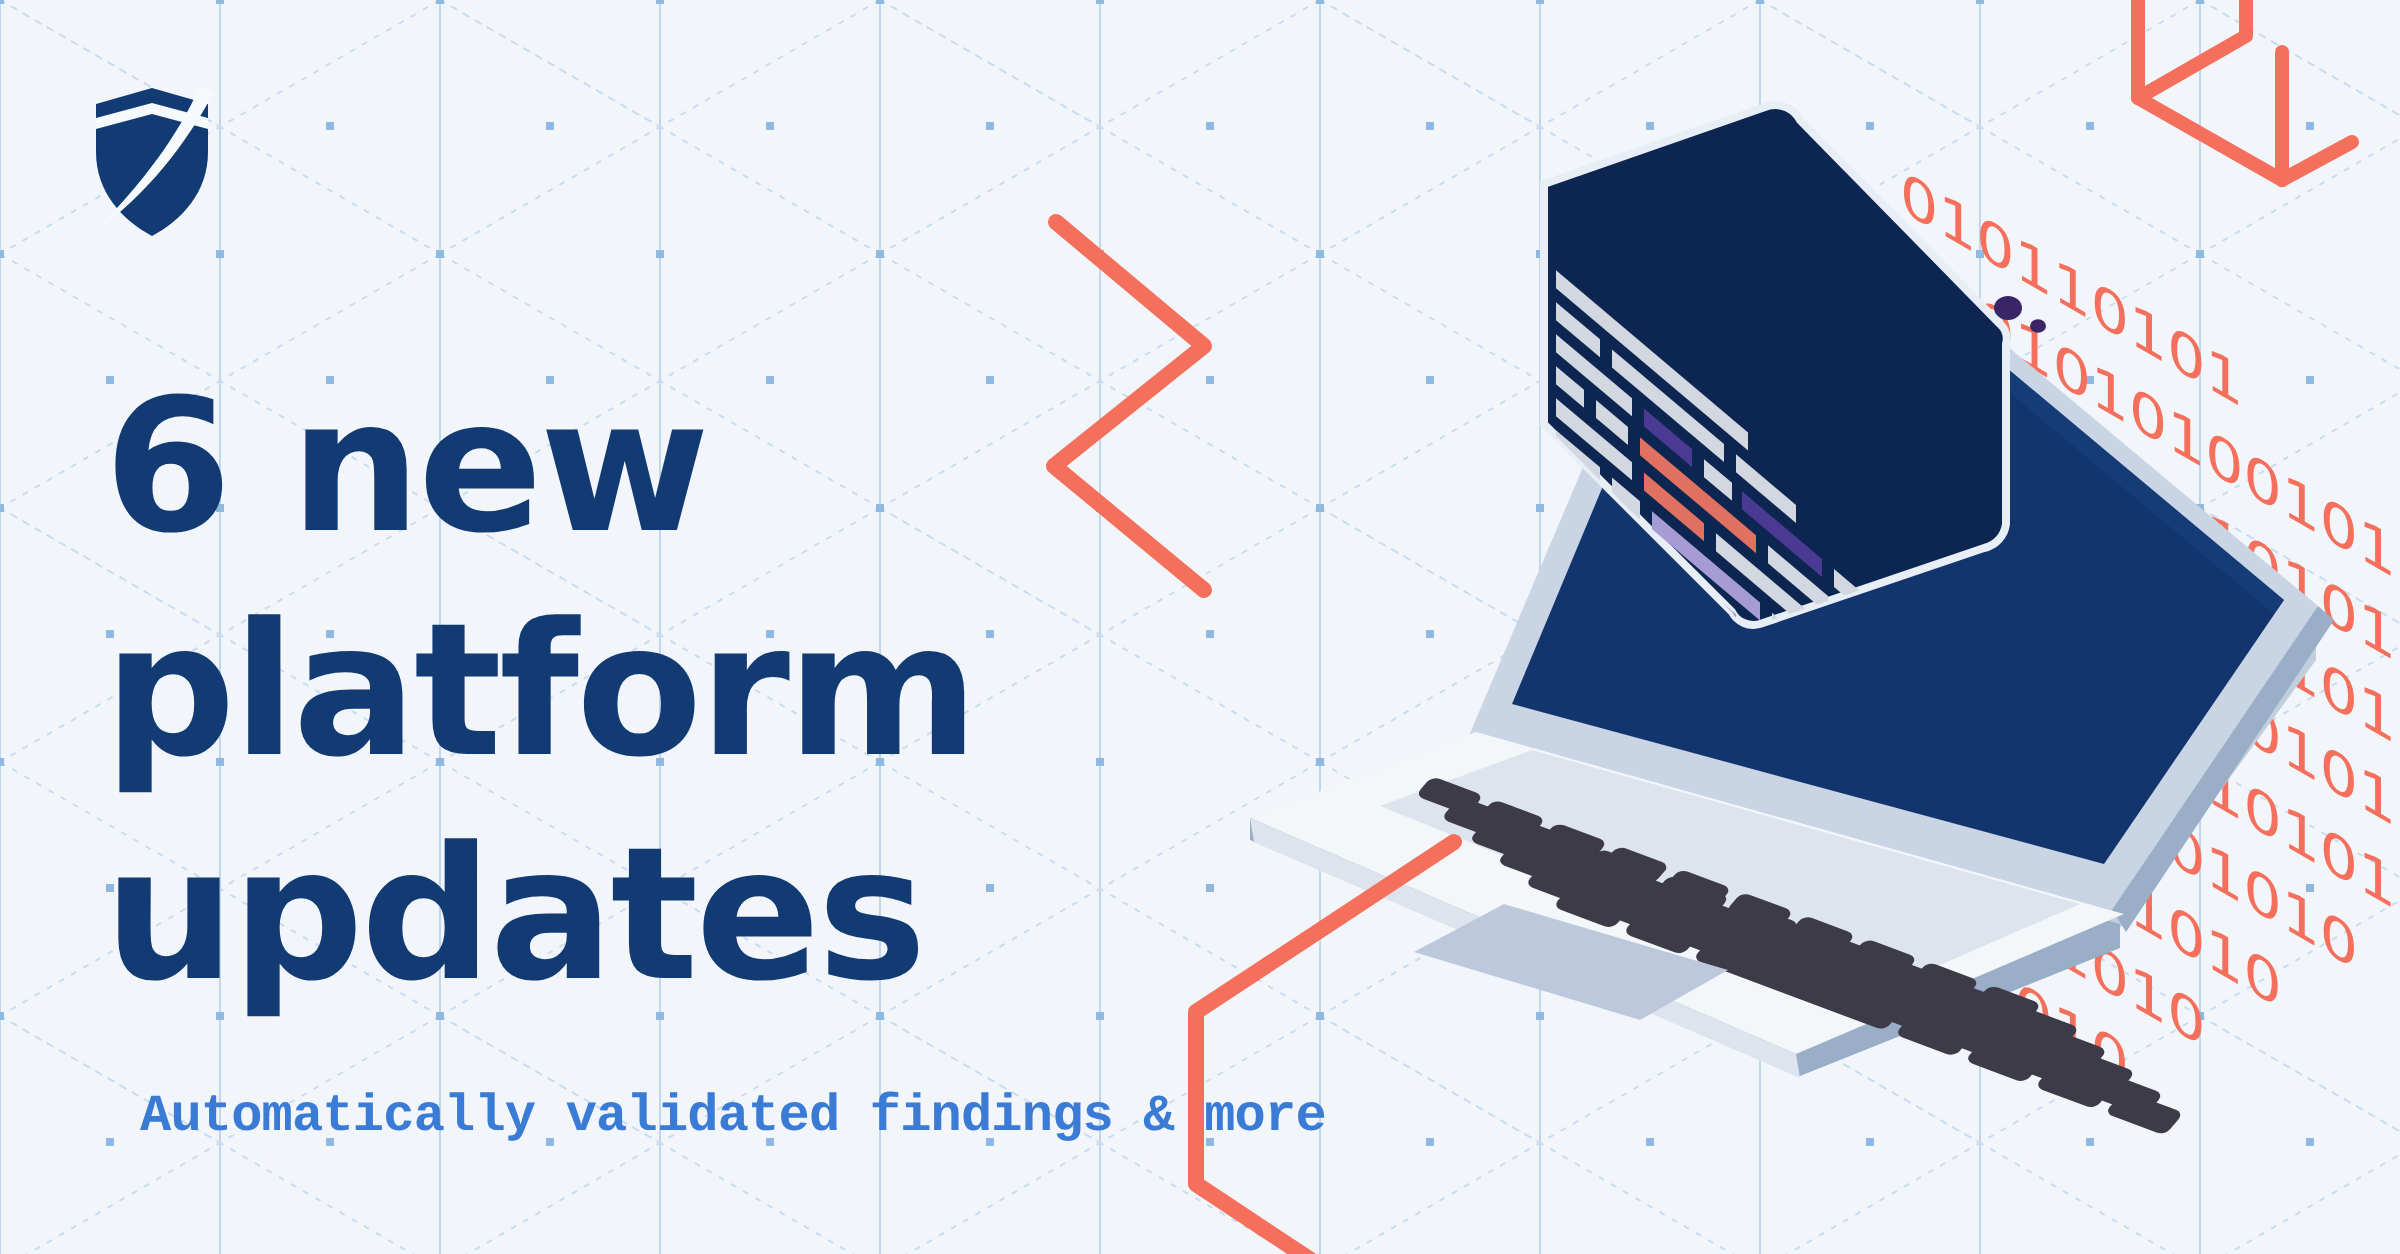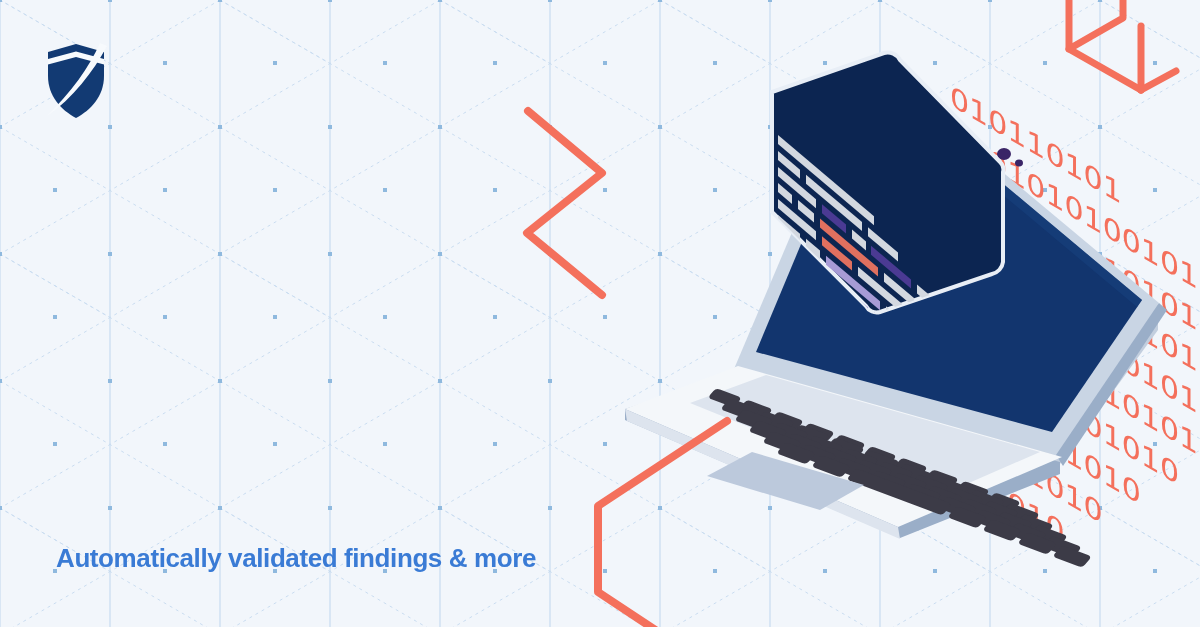--- a/index.html
+++ b/index.html
@@ -21,24 +21,24 @@
   .headline{
     position:absolute;left:52px;top:178px;width:520px;
     font-size:92px;line-height:112px;font-weight:bold;
     letter-spacing:-1.5px;
     color:#123A73;
     white-space:pre-line;
     font-family:"DejaVu Sans", sans-serif;
     -webkit-font-smoothing:antialiased;
   }
   .subhead{
-    position:absolute;left:56px;top:543px;
+    position:absolute;left:70px;top:543px;
     font-size:26px;font-weight:bold;letter-spacing:-0.4px;
     color:#3A7BD5;
-    font-family:Liberation Sans, sans-serif;
+    font-family:Liberation Mono, monospace;
   }
 
   
   .illus{position:absolute;left:0;top:0;width:1200px;height:627px;}
 </style>
 </head>
 <body>
 
 <div id="stage">
 
@@ -441,15 +441,18 @@
         </g>
 
         <g fill="none" stroke="#F4705C" stroke-width="8" stroke-linecap="round" stroke-linejoin="round">
           <path d="M727,421 L598,506 L598,592 L669,639"></path>
         </g>
 
       </g>
     </svg>
   </div>
 
+  <div class="headline">6 new
+platform
+updates</div>
   <div class="subhead">Automatically validated findings &amp; more</div>
 
 </div>
 
 </body></html>

